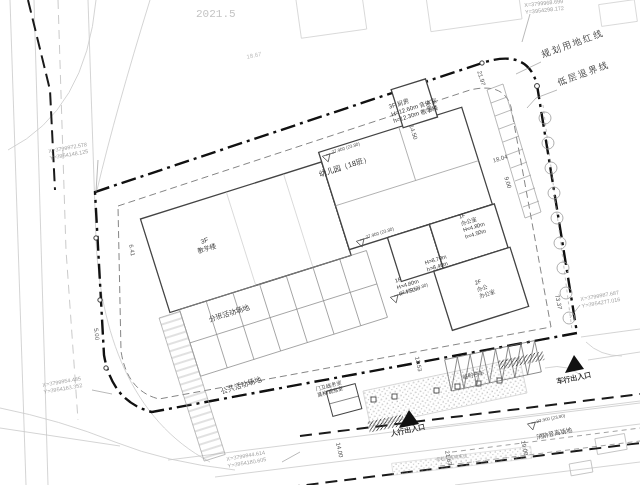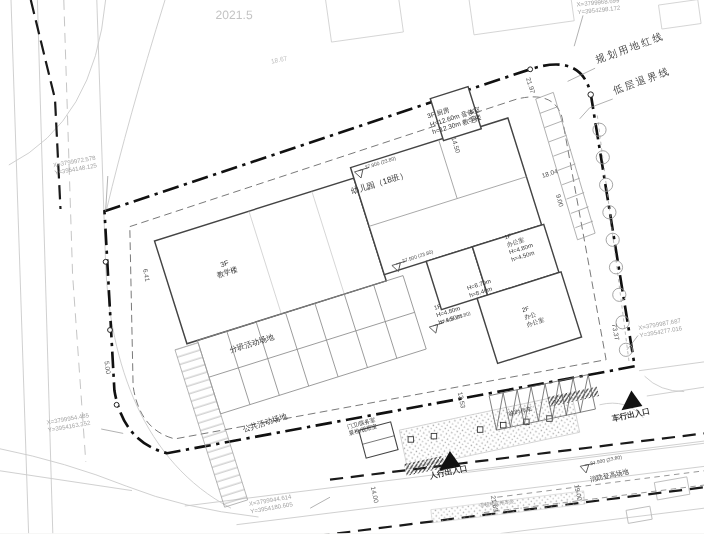--- a/index.html
+++ b/index.html
@@ -203,21 +203,21 @@
       <path d="M541,62 L516,74"></path>
       <path d="M557,90 L536,98 L527,108"></path>
       <path d="M98,160 L96,192"></path>
       <path d="M92,390 L112,394"></path>
       <path d="M282,462 L300,452"></path>
       <path d="M580,305 L570,318"></path>
       <path d="M530,14 L522,42"></path>
     </g>
   </svg>
 
-  <div class="lbl faint" style="left:196px;top:8px;font-size:11px;">2021.5</div>
+  <div class="lbl faint" style="left:196px;top:8px;font-size:11px;font-family:Liberation Mono, monospace;">2021.5</div>
 
   <div class="lbl redline" style="left:540px;top:50px;transform:rotate(-20deg);">规划用地红线</div>
   <div class="lbl redline" style="left:556px;top:78px;transform:rotate(-20deg);">低层退界线</div>
 
   <div class="lbl" style="left:388px;top:104px;font-size:6px;transform:rotate(-17.5deg);">
     <div>3F 厨房</div>
     <div>H=12.60m 音体室</div>
     <div>h=12.30m 教学楼</div>
   </div>
 

